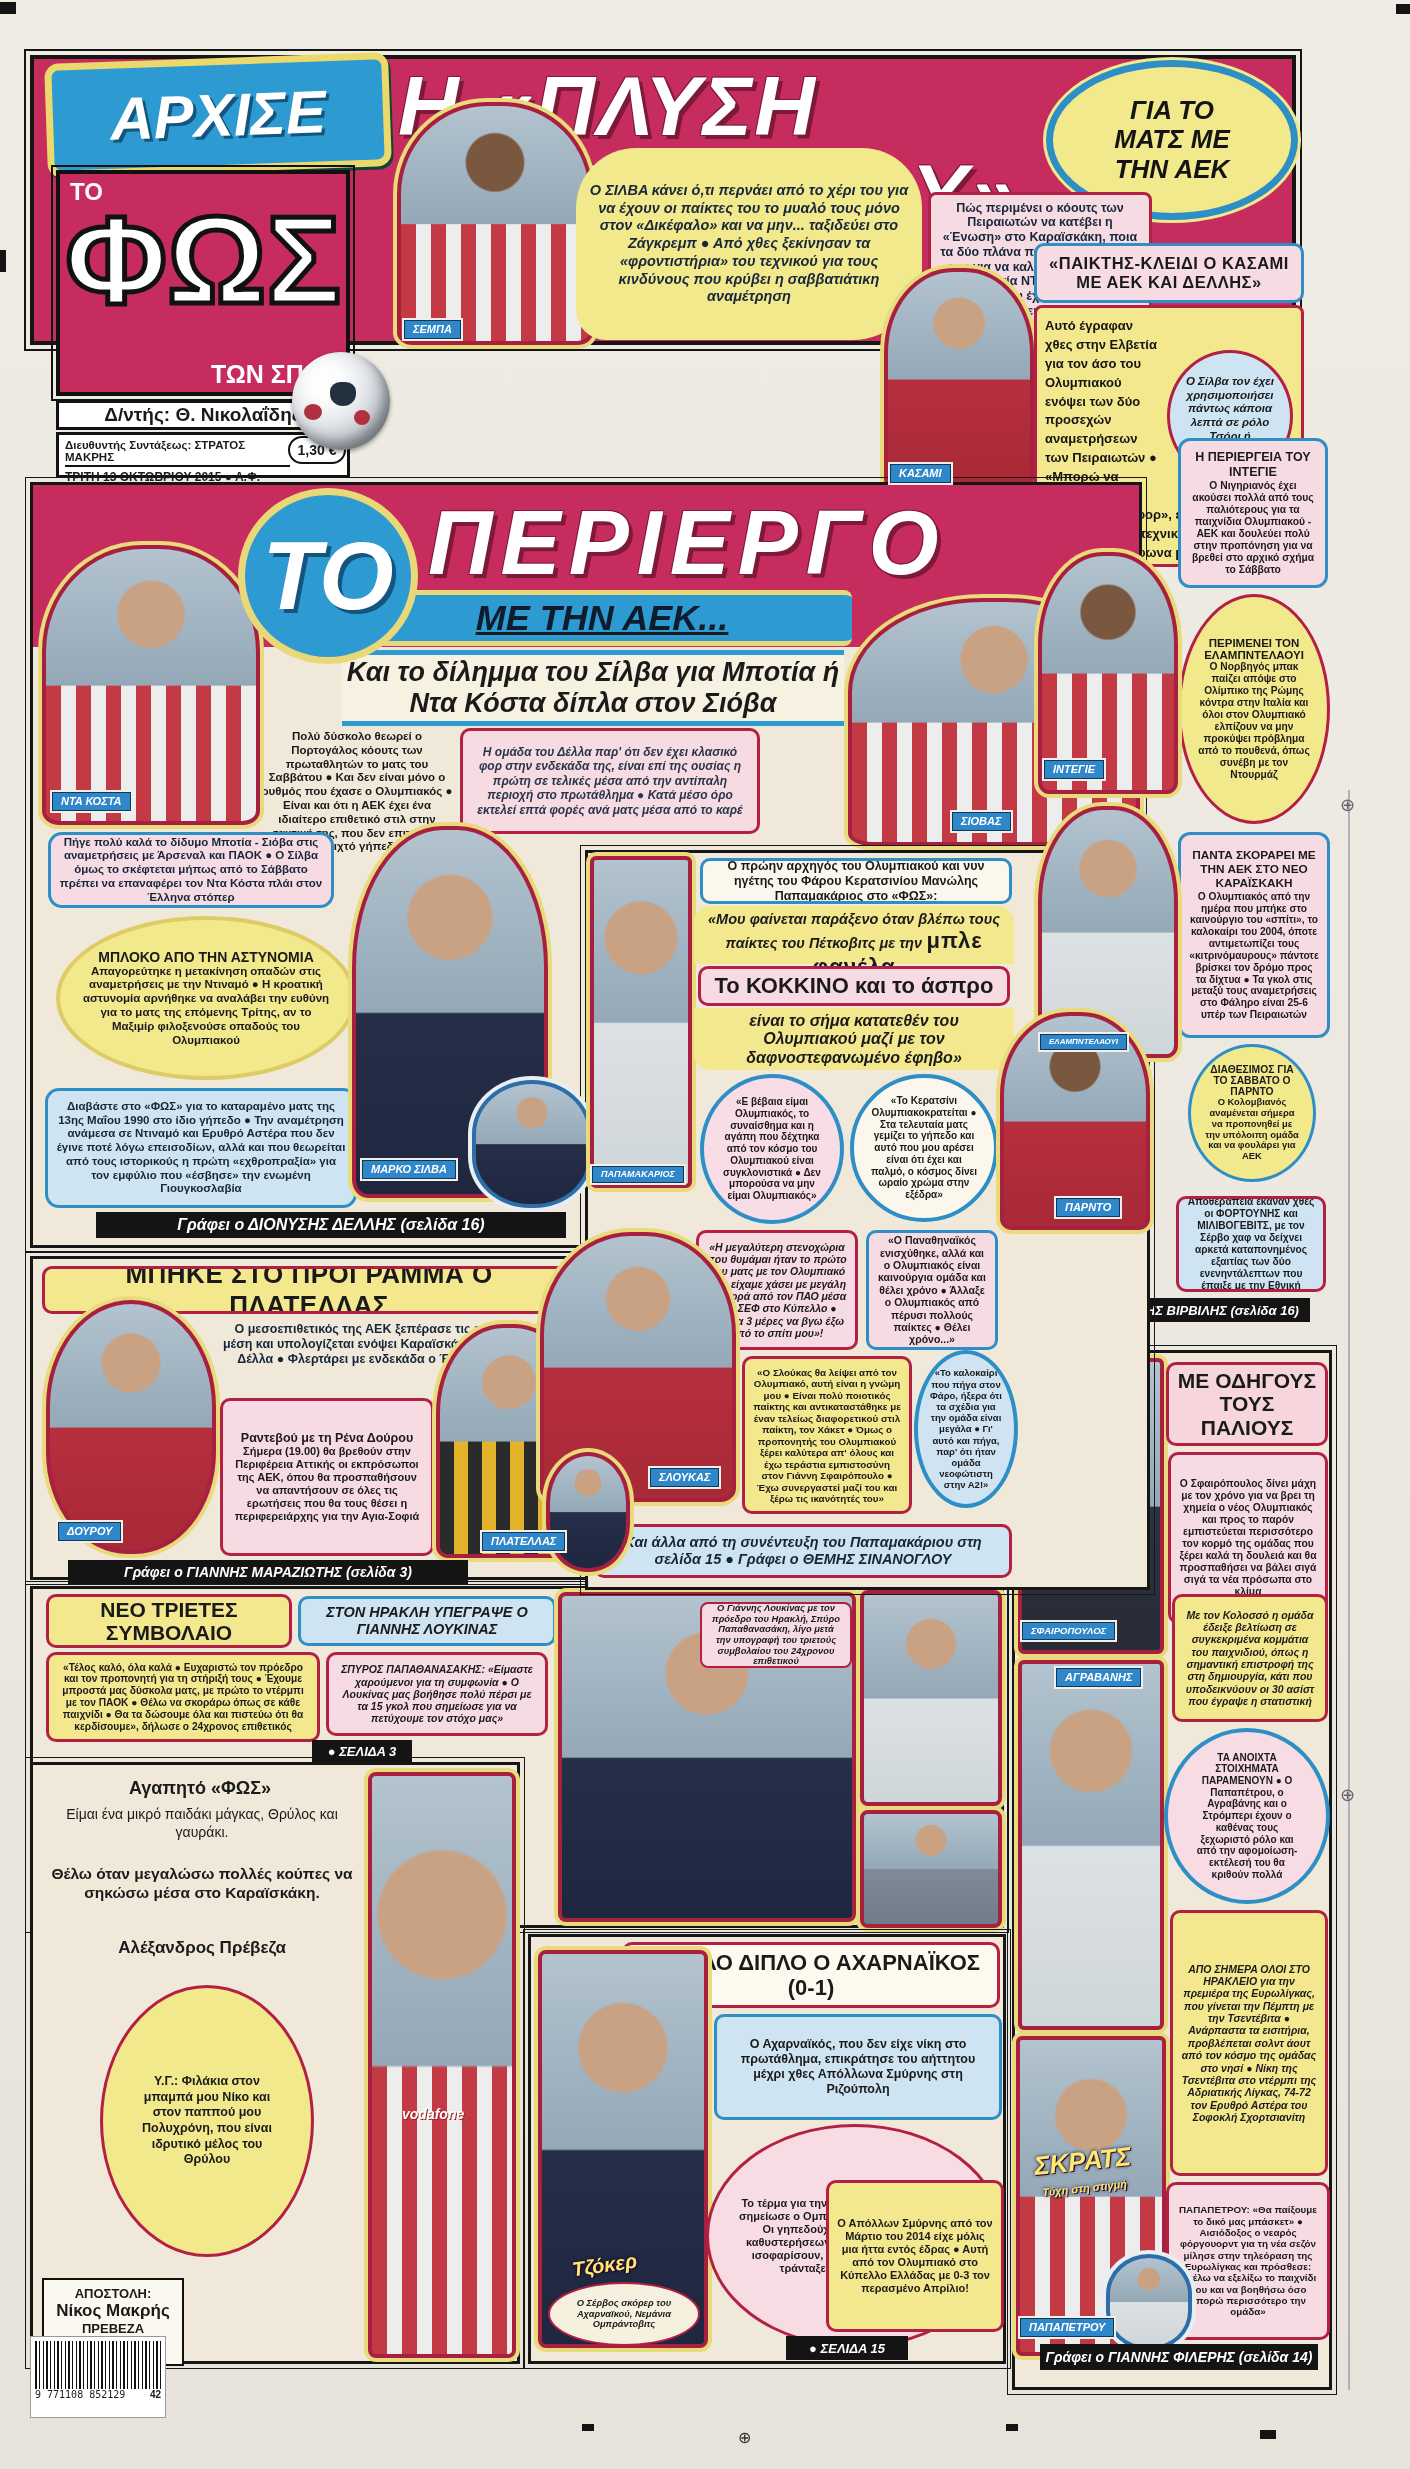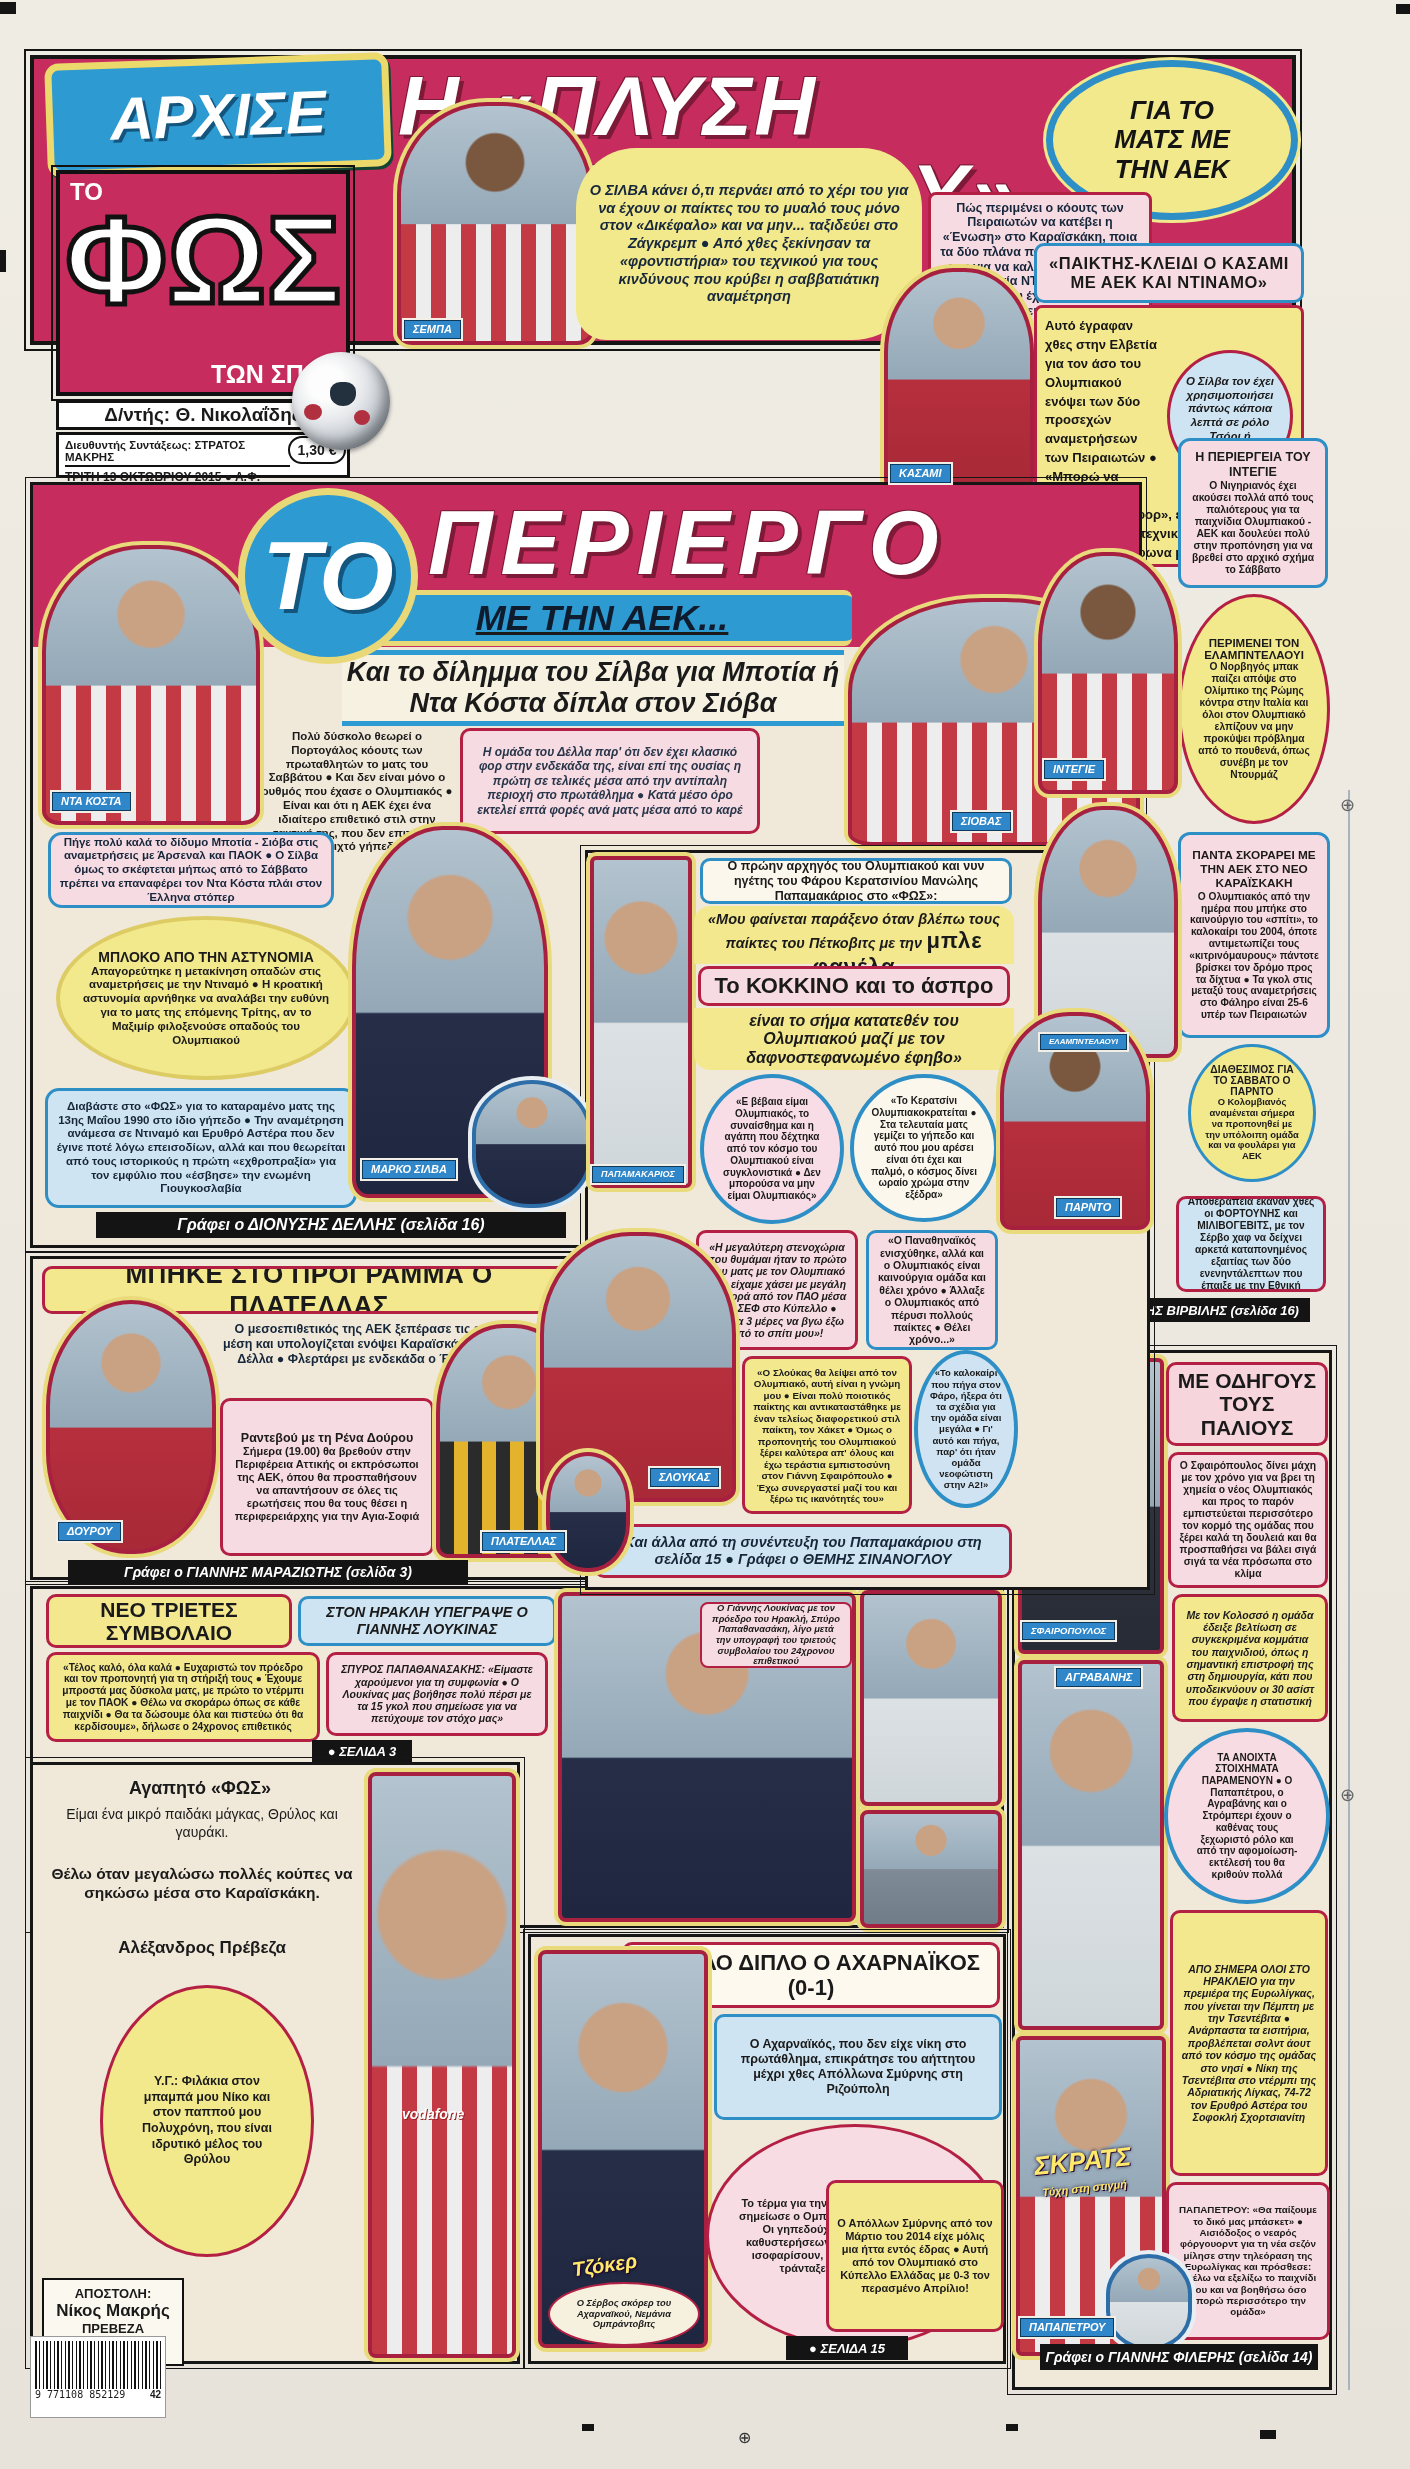--- a/index.html
+++ b/index.html
@@ -67,21 +67,21 @@
   <div class="abs t-c" style="left:576px;top:148px;width:346px;height:192px;background:#f2e88c;border-radius:60px 60px 70px 30px;padding:12px 8px;display:flex;align-items:center;">
     <span style="font-size:14.5px;font-weight:800;font-style:italic;line-height:1.22;color:#17273c;">Ο ΣΙΛΒΑ κάνει ό,τι περνάει από το χέρι του για να έχουν οι παίκτες του το μυαλό τους μόνο στον «Δικέφαλο» και να μην... ταξιδεύει στο Ζάγκρεμπ ● Από χθες ξεκίνησαν τα «φροντιστήρια» του τεχνικού για τους κινδύνους που κρύβει η σαββατιάτικη αναμέτρηση</span>
   </div>
   <div class="abs bx pink t-c" style="left:928px;top:192px;width:224px;height:150px;border-radius:8px;display:flex;align-items:center;">
     <span style="font-size:12.5px;font-weight:800;color:#16263a;line-height:1.18;">Πώς περιμένει ο κόουτς των Πειραιωτών να κατέβει η «Ένωση» στο Καραϊσκάκη, ποια τα δύο πλάνα που έχει στο μυαλό του για να καλύψει το κενό του τραυματία ΝΤΟΥΡΜΑΖ και ο ΣΕΜΠΑ που έχει καταφέρει να κερδίσει την εμπιστοσύνη του προπονητή του</span>
   </div>
   <div class="abs photo arch j-red" style="left:884px;top:268px;width:150px;height:222px;"></div>
   <div class="chip" style="left:890px;top:464px;">ΚΑΣΑΜΙ</div>
 
   <div class="abs bx pinkblue t-c" style="left:1034px;top:243px;width:270px;height:60px;display:flex;align-items:center;justify-content:center;">
-    <span style="font-size:16.5px;font-weight:900;letter-spacing:.5px;line-height:1.15;">«ΠΑΙΚΤΗΣ-ΚΛΕΙΔΙ Ο ΚΑΣΑΜΙ ΜΕ ΑΕΚ ΚΑΙ ΝΤΙΝΑΜΟ»</span>
+    <span style="font-size:16.5px;font-weight:900;letter-spacing:.5px;line-height:1.15;">«ΠΑΙΚΤΗΣ-ΚΛΕΙΔΙ Ο ΚΑΣΑΜΙ ΜΕ ΑΕΚ ΚΑΙ ΔΕΛΛΗΣ»</span>
   </div>
   <div class="abs yellow bx" style="left:1034px;top:305px;width:270px;height:262px;border-radius:8px;">
     <span class="floatoval">
         <span>Ο Σίλβα τον έχει χρησιμοποιήσει πάντως κάποια λεπτά σε ρόλο Τσόρι ή Φορτούνη</span>
       </span>
     <span style="font-size:13px;font-weight:800;line-height:1.2;color:#141414;">Αυτό έγραφαν χθες στην Ελβετία για τον άσο του Ολυμπιακού ενόψει των δύο προσεχών αναμετρήσεων των Πειραιωτών ● «Μπορώ να βοηθήσω και πίσω από τον φορ», είπε ο Παϊτίμ στον ομοσπονδιακό τεχνικό Βλάντιμιρ Πέτκοβιτς, σύμφωνα με τα ρεπορτάζ από την πατρίδα του</span>
   </div>
 
   <div class="abs red" style="left:56px;top:170px;width:294px;height:226px;border:4px solid #111;outline:2px solid #111;outline-offset:3px;"></div>
   <div class="abs" style="left:70px;top:178px;color:#fff;font-size:24px;font-weight:900;">ΤΟ</div>
@@ -297,21 +297,21 @@
   <div class="abs credit" style="left:786px;top:2336px;width:122px;height:24px;font-size:13px;z-index:4;">
     <span>● ΣΕΛΙΔΑ 15</span>
   </div>
 
   <div class="abs panel" style="left:1012px;top:1350px;width:320px;height:1040px;"></div>
   <div class="abs photo j-suit" style="left:1018px;top:1358px;width:146px;height:296px;border-radius:6px;"></div>
   <div class="chip" style="left:1022px;top:1622px;font-size:9.5px;">ΣΦΑΙΡΟΠΟΥΛΟΣ</div>
   <div class="abs bx t-c" style="left:1166px;top:1362px;width:162px;height:84px;background:#f6d5dc;border:3px solid #b41f44;display:flex;align-items:center;justify-content:center;">
     <span style="font-size:21px;font-weight:900;line-height:1.1;">ΜΕ ΟΔΗΓΟΥΣ ΤΟΥΣ ΠΑΛΙΟΥΣ</span>
   </div>
-  <div class="abs bx pink t-c" style="left:1168px;top:1452px;width:160px;height:136px;display:flex;align-items:center;">
+  <div class="abs bx pink t-c" style="left:1168px;top:1452px;width:160px;height:172px;display:flex;align-items:center;">
     <span style="font-size:10.3px;font-weight:900;line-height:1.17;">Ο Σφαιρόπουλος δίνει μάχη με τον χρόνο για να βρει τη χημεία ο νέος Ολυμπιακός και προς το παρόν εμπιστεύεται περισσότερο τον κορμό της ομάδας που ξέρει καλά τη δουλειά και θα προσπαθήσει να βάλει σιγά σιγά τα νέα πρόσωπα στο κλίμα</span>
   </div>
   <div class="abs bx yellow t-c t-i" style="left:1172px;top:1594px;width:156px;height:128px;display:flex;align-items:center;">
     <span style="font-size:10.5px;font-weight:800;line-height:1.17;">Με τον Κολοσσό η ομάδα έδειξε βελτίωση σε συγκεκριμένα κομμάτια του παιχνιδιού, όπως η σημαντική επιστροφή της στη δημιουργία, κάτι που υποδεικνύουν οι 30 ασίστ που έγραψε η στατιστική</span>
   </div>
   <div class="abs photo j-white" style="left:1018px;top:1660px;width:146px;height:370px;border-radius:6px;"></div>
   <div class="chip" style="left:1056px;top:1668px;">ΑΓΡΑΒΑΝΗΣ</div>
   <div class="abs oval" style="left:1164px;top:1728px;width:166px;height:176px;background:#f8dce4;border:4px solid #2d8fc6;padding:22px;">
     <span style="font-size:10px;font-weight:900;line-height:1.17;">ΤΑ ΑΝΟΙΧΤΑ ΣΤΟΙΧΗΜΑΤΑ ΠΑΡΑΜΕΝΟΥΝ ● Ο Παπαπέτρου, ο Αγραβάνης και ο Στρόμπερι έχουν ο καθένας τους ξεχωριστό ρόλο και από την αφομοίωση-εκτέλεσή του θα κριθούν πολλά</span>
   </div>

